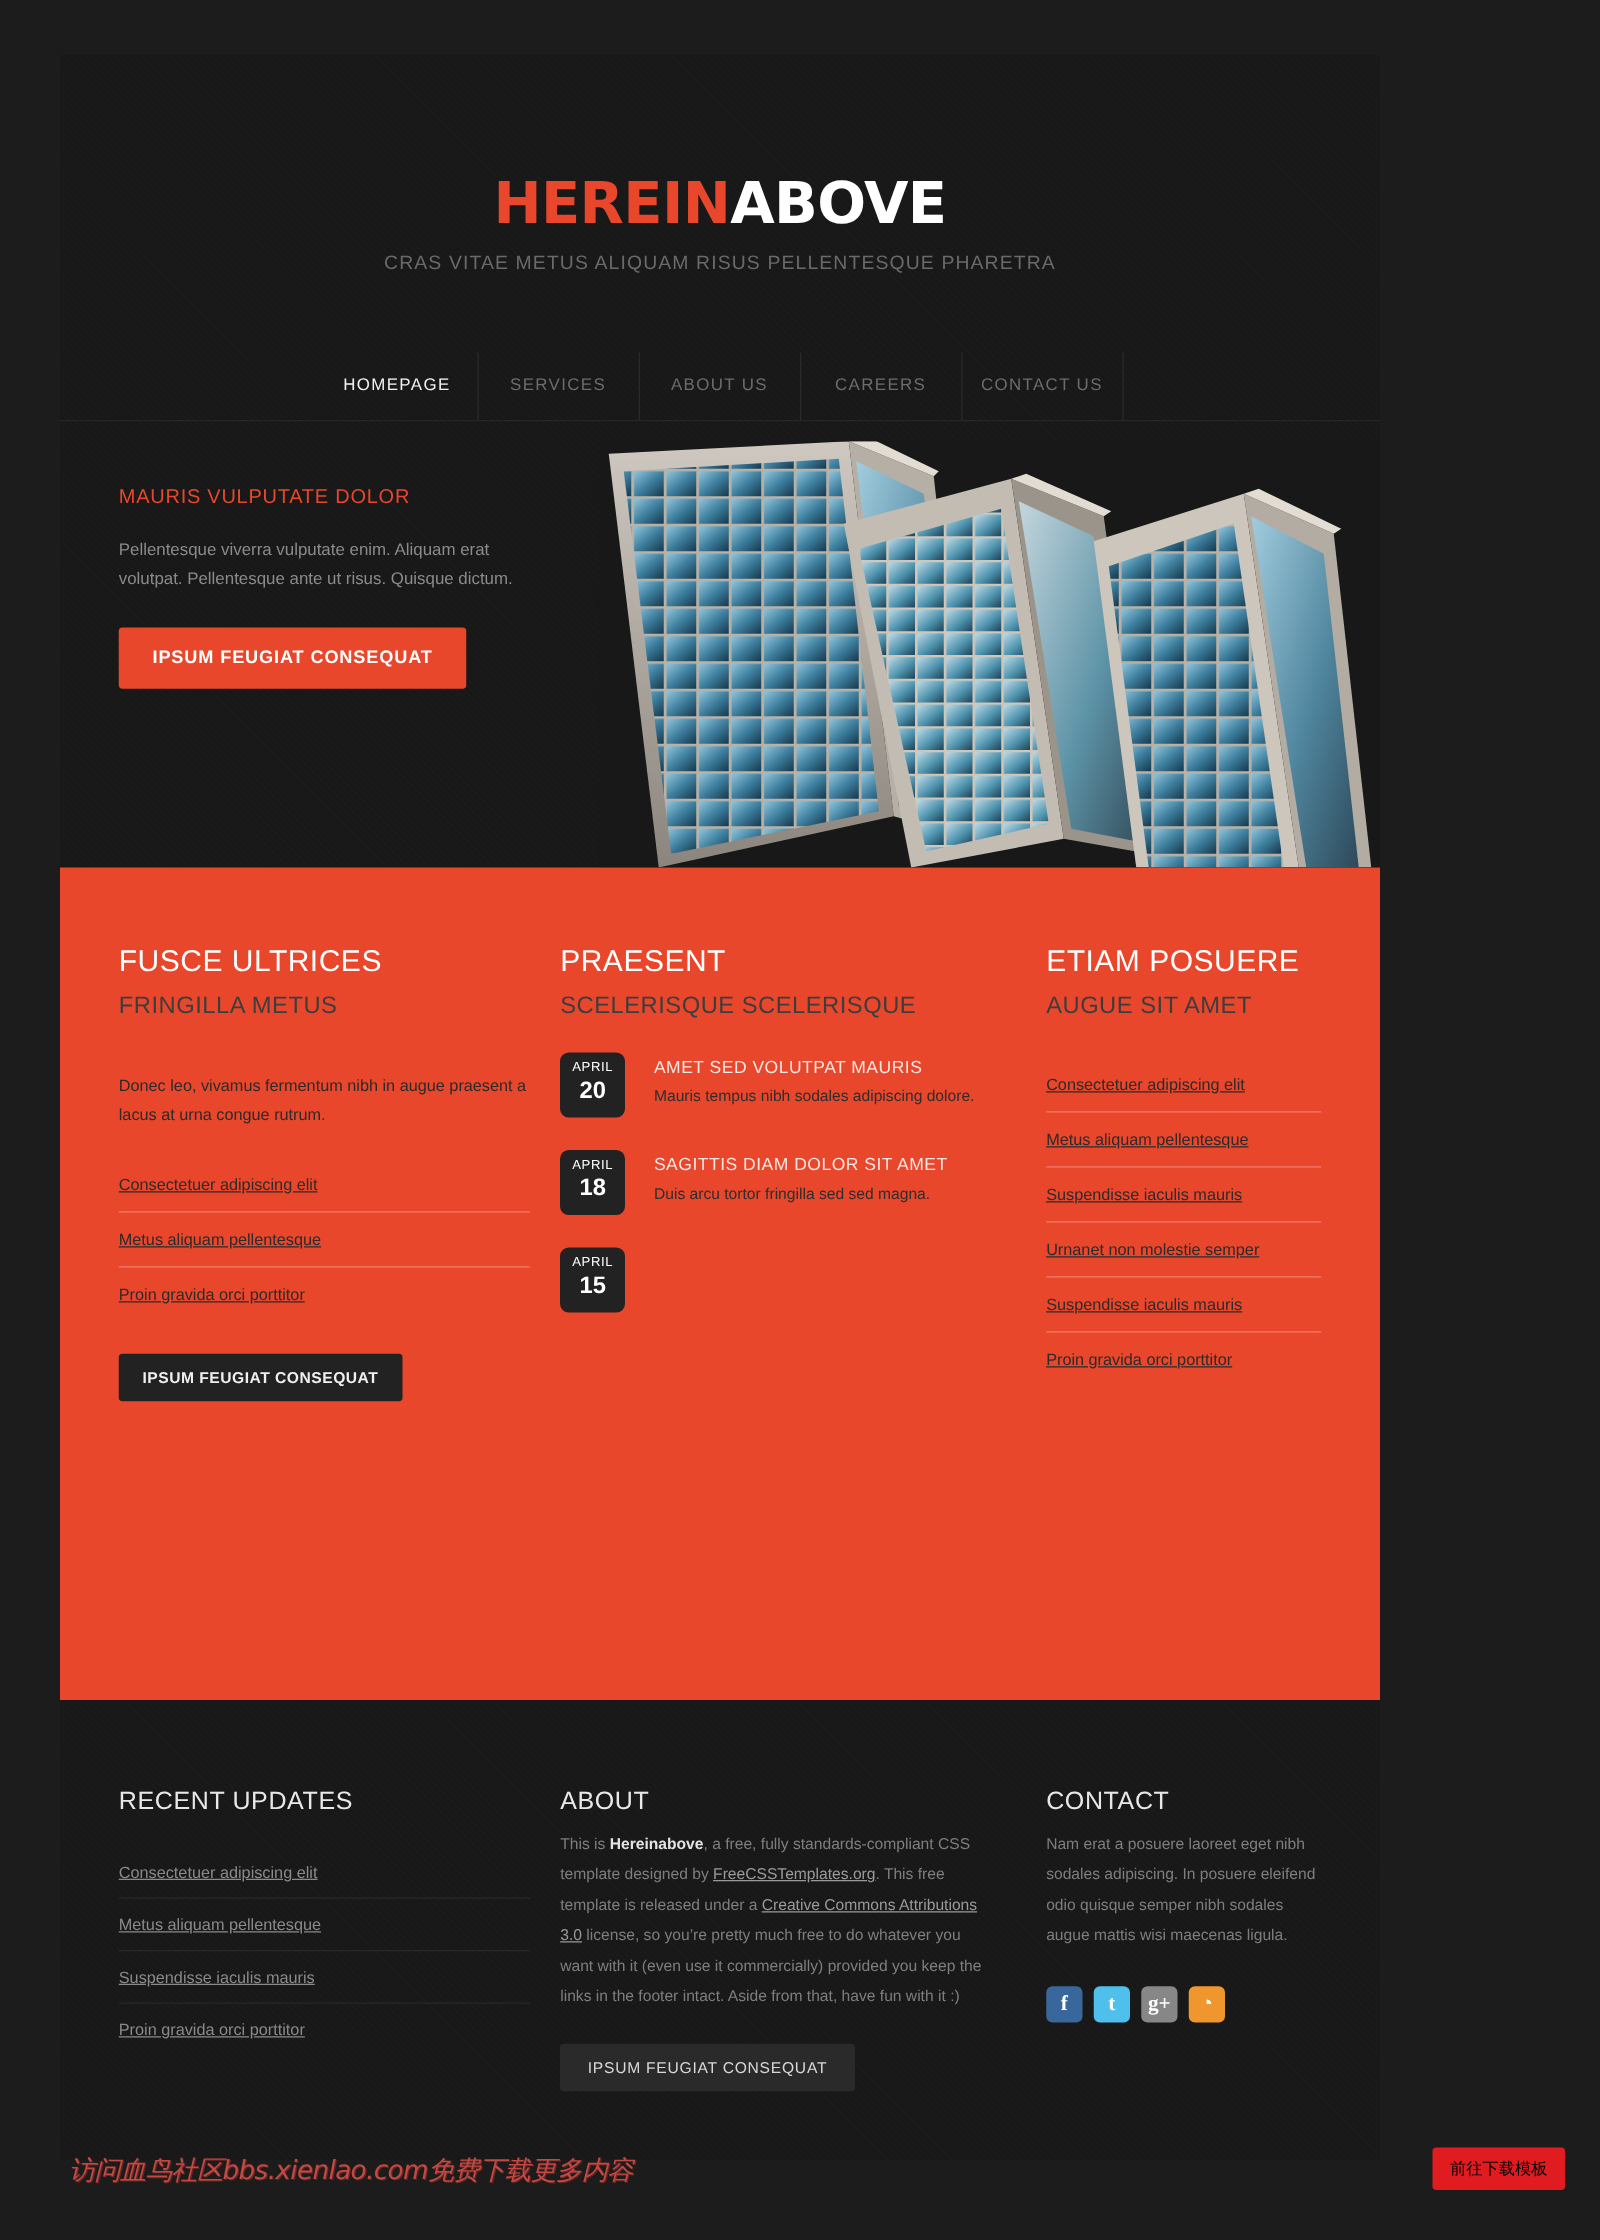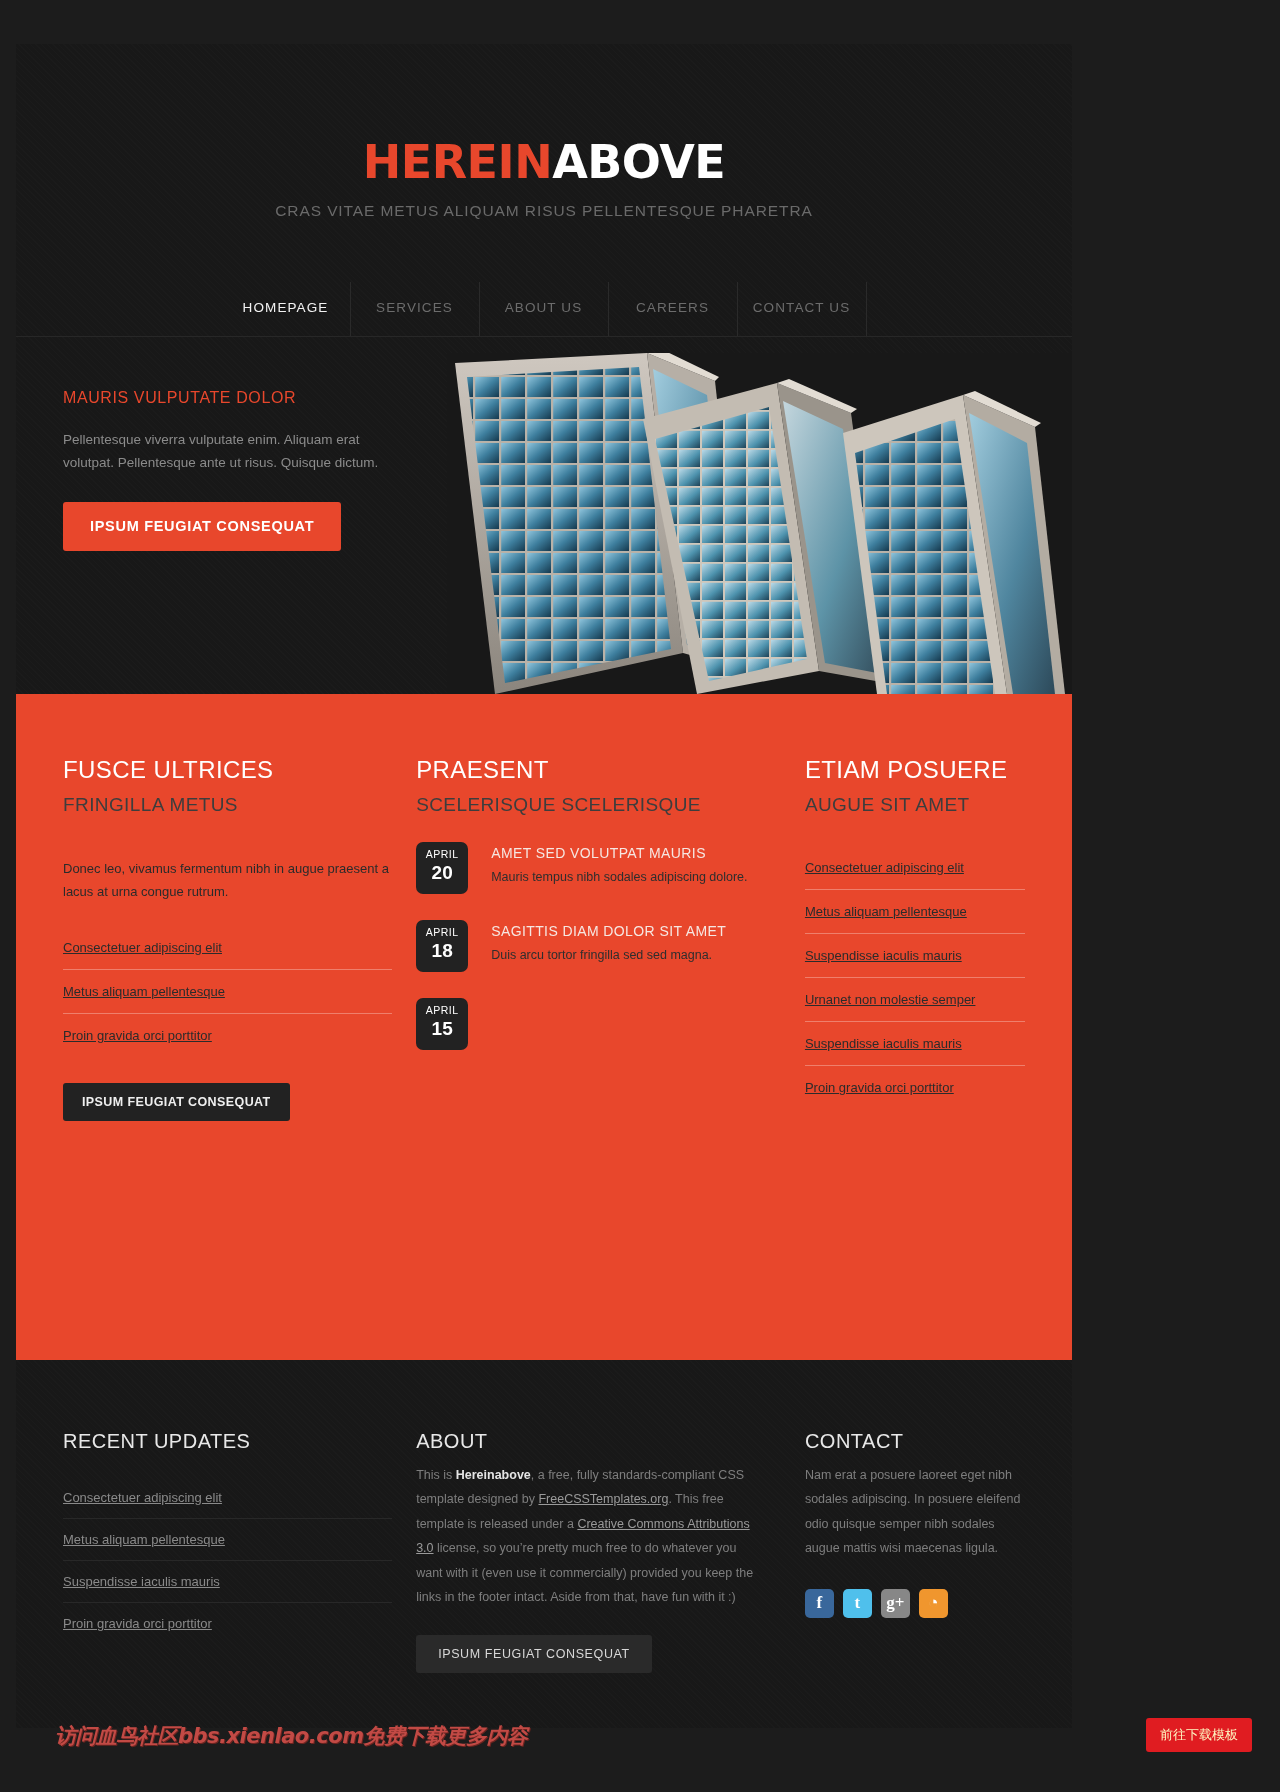--- a/index.html
+++ b/index.html
@@ -9,21 +9,21 @@
     font-family:"DejaVu Sans", sans-serif;
     overflow:hidden;
   }
   .page {
     position:relative;
     width:1280px; height:1792px;
     background:#1c1c1c;
   }
   .wrapper {
     position:absolute;
-    left:16px; top:44px;
+    left:48px; top:44px;
     width:1056px; height:1684px;
     background:#181818;
     background-image:
       repeating-linear-gradient(45deg, rgba(255,255,255,0.012) 0 1px, rgba(0,0,0,0) 1px 4px);
     overflow:hidden;
   }
 
   
   .header { padding-top:95px; text-align:center; }
   .logo {
@@ -207,29 +207,29 @@
     font-family:"Liberation Serif", serif;
   }
   .soc-fb { background:#39679b; }
   .soc-tw { background:#4fc0ec; }
   .soc-gp { background:#878787; }
   .soc-rs { background:#f0962e; }
 
   
   .watermark {
     position:absolute; left:55px; top:1722px;
-    font-size:21px; font-weight:bold;
+    font-size:21px; font-weight:normal;
     color:#c24a45; font-style:italic;
     letter-spacing:-0.5px;
     font-family:"DejaVu Sans", sans-serif;
     text-shadow:1px 1px 0 #6d2420;
   }
   .dl-badge {
     position:absolute; right:28px; top:1718px;
-    background:#e01c21; color:#fef9c3;
+    background:#e01c21; color:#000000;
     font-size:13px; padding:8px 14px; border-radius:3px;
     font-family:"DejaVu Sans", sans-serif;
   }
 </style>
 </head>
 <body>
 
 <div class="page">
   <div class="wrapper">
 

